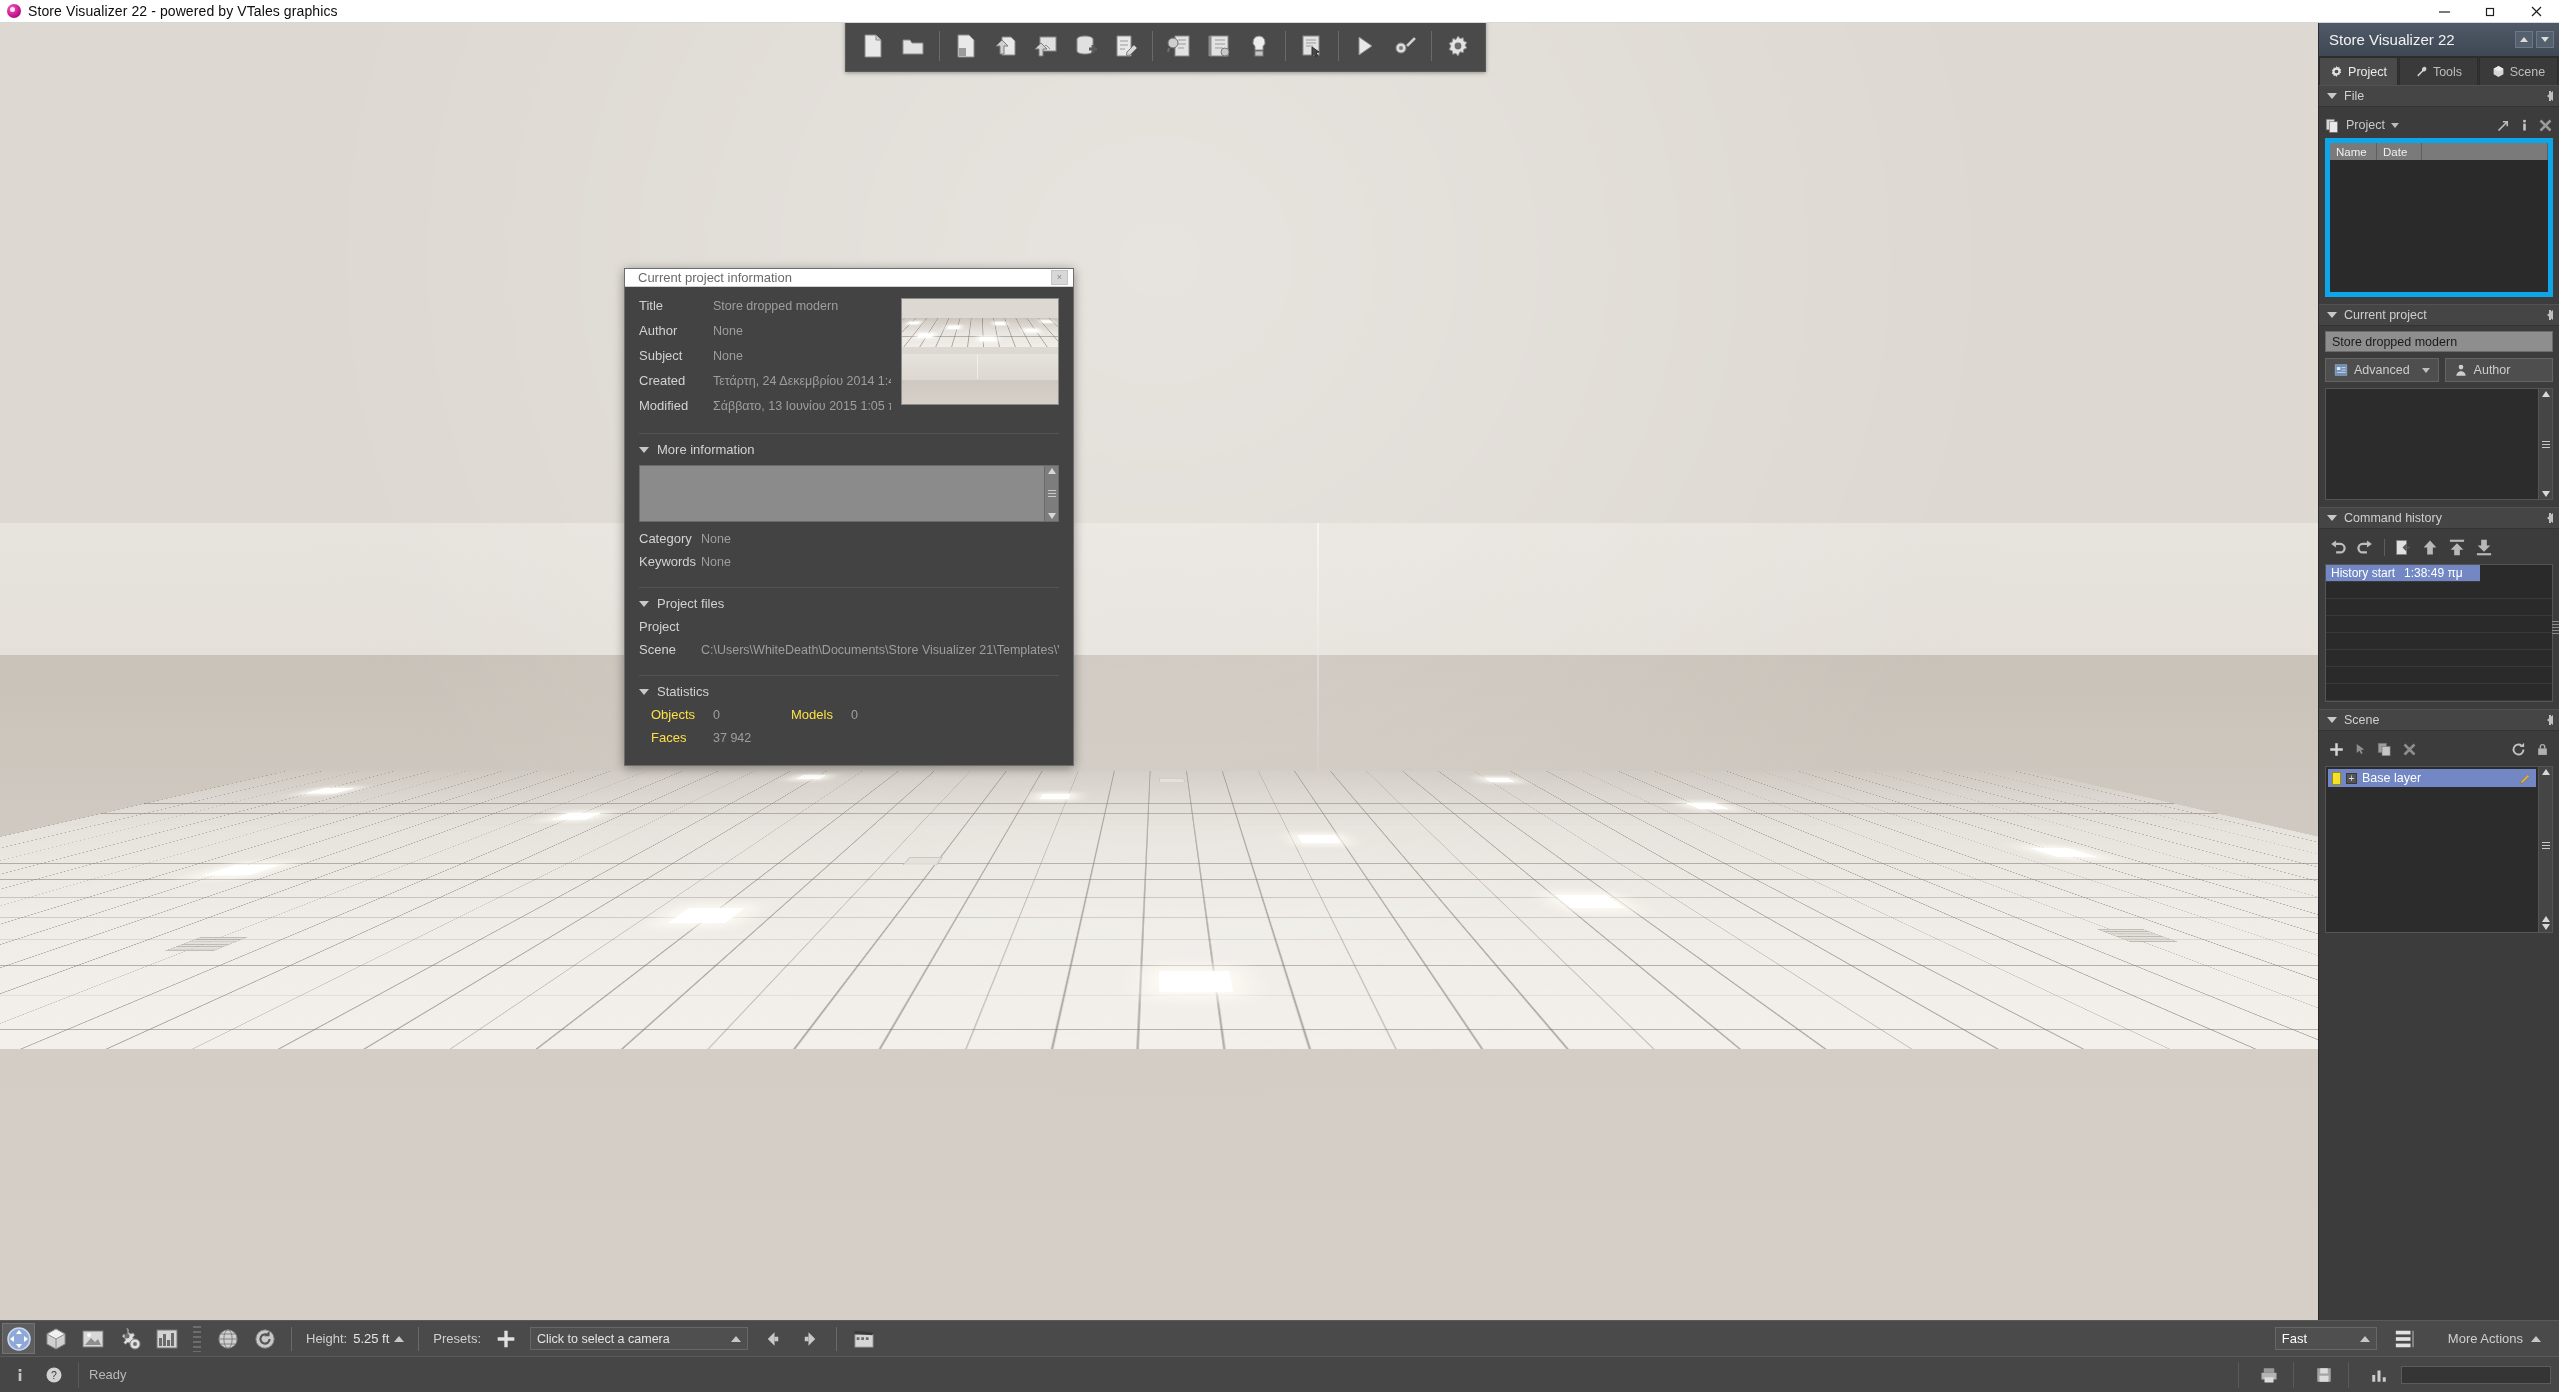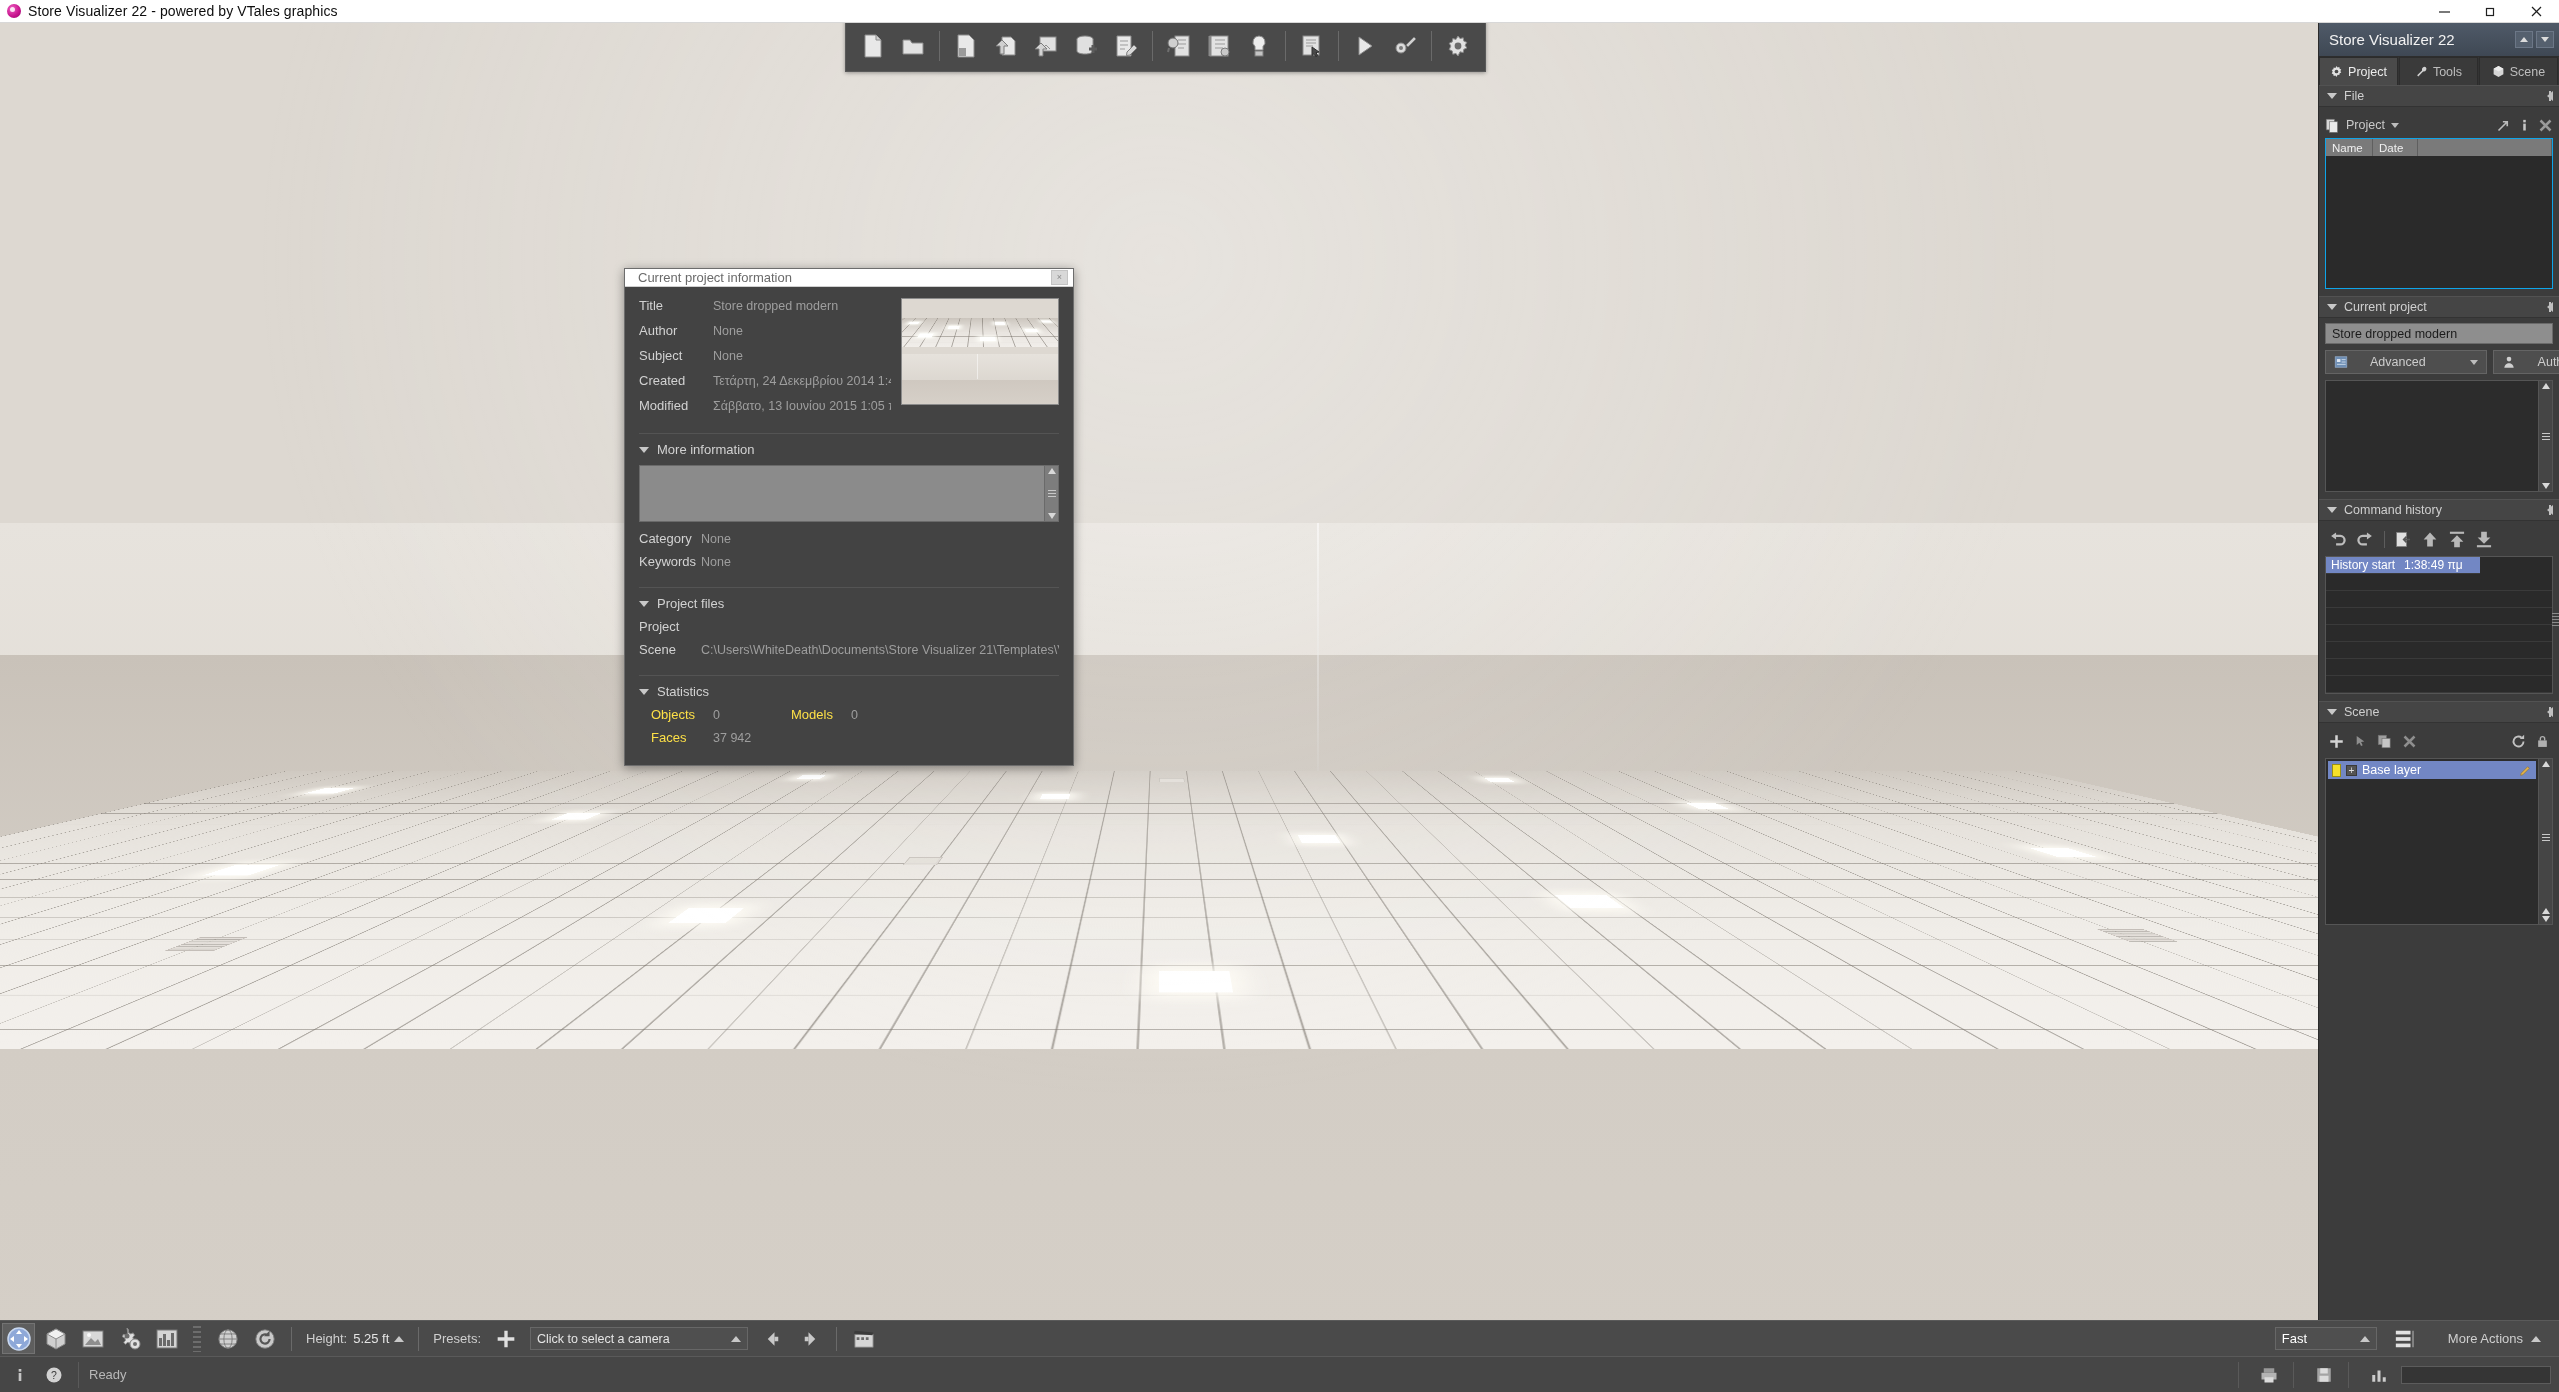--- a/index.html
+++ b/index.html
@@ -257,41 +257,41 @@
   .panel-body { background: #3c3c3c; padding: 5px 6px 7px 6px; }
   .row-tools {
     display: flex; align-items: center; gap: 6px; height: 26px; color:#c9c9c9;
   }
   .row-tools .grow { flex: 1; }
   .mini-caret {
     width:0;height:0;border-left:4px solid transparent;border-right:4px solid transparent;
     border-top:5px solid #bdbdbd;
   }
   .listbox {
-    background: #2a2a2a; border: 1px solid #0ea5e9;
+    background: #2a2a2a; border: 5px solid #0ea5e9;
   }
   .lb-headrow { display: flex; height: 17px; background: #7a7a7a; }
   .lb-col {
     color: #f0f0f0; font-size: 11.5px; padding: 1px 6px;
     border-right: 1px solid #5f5f5f; display:flex; align-items:center;
   }
   .lb-col.c-name { width: 47px; }
   .lb-col.c-date { width: 45px; }
   .lb-col.c-rest { flex: 1; }
   .lb-area { height: 132px; background: #2a2a2a; }
 
   .txtfield {
     height: 21px; background: #8e8e8e; border: 1px solid #6a6a6a;
     color: #1b1b1b; font-size: 12.5px;
     display: flex; align-items: center; padding: 0 6px;
   }
   .btnrow { display: flex; gap: 6px; margin-top: 6px; }
   .sbtn {
     height: 24px; background: #4e4e4e; border: 1px solid #646464;
-    display: flex; align-items: center; gap: 22px; padding: 0 8px;
+    display: flex; align-items: center; gap: 6px; padding: 0 8px;
     color: #cdcdcd; font-size: 12.5px;
   }
   .sbtn.flexgrow { flex: 1; }
   .note-area {
     margin-top: 6px; height: 112px;
     background: #2c2c2c; border: 1px solid #555;
     display: flex;
   }
   .note-inner { flex: 1; }
   .note-scroll {

